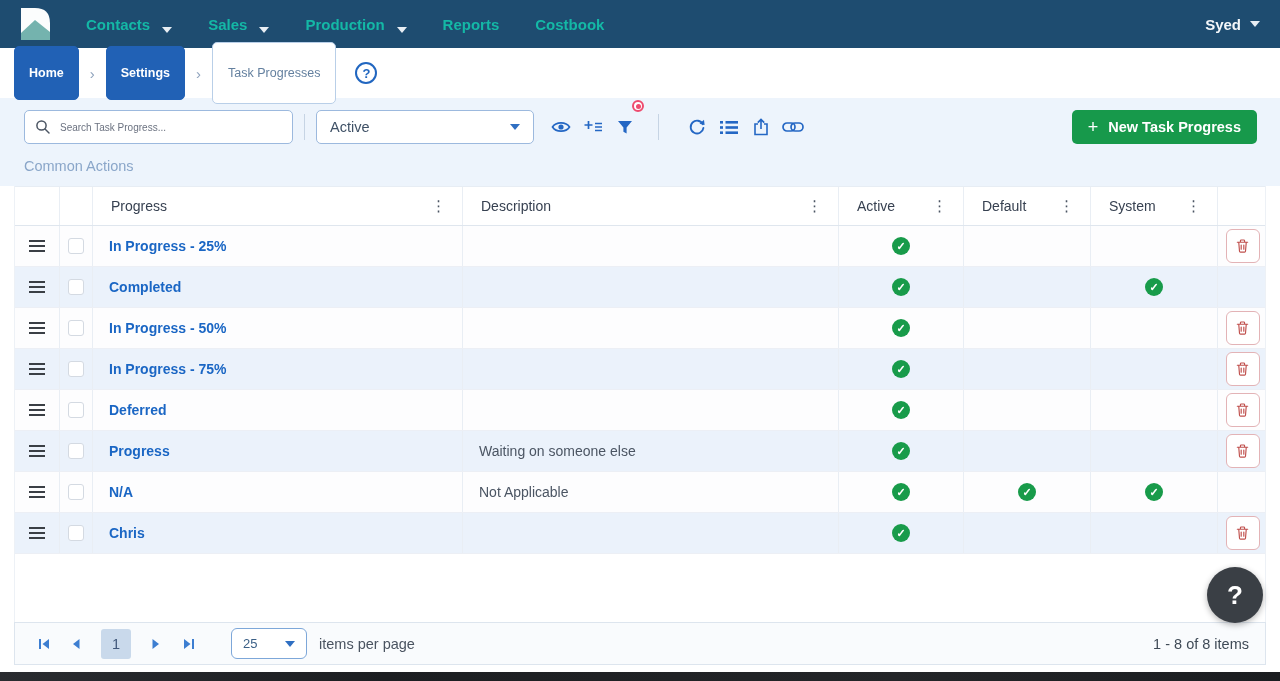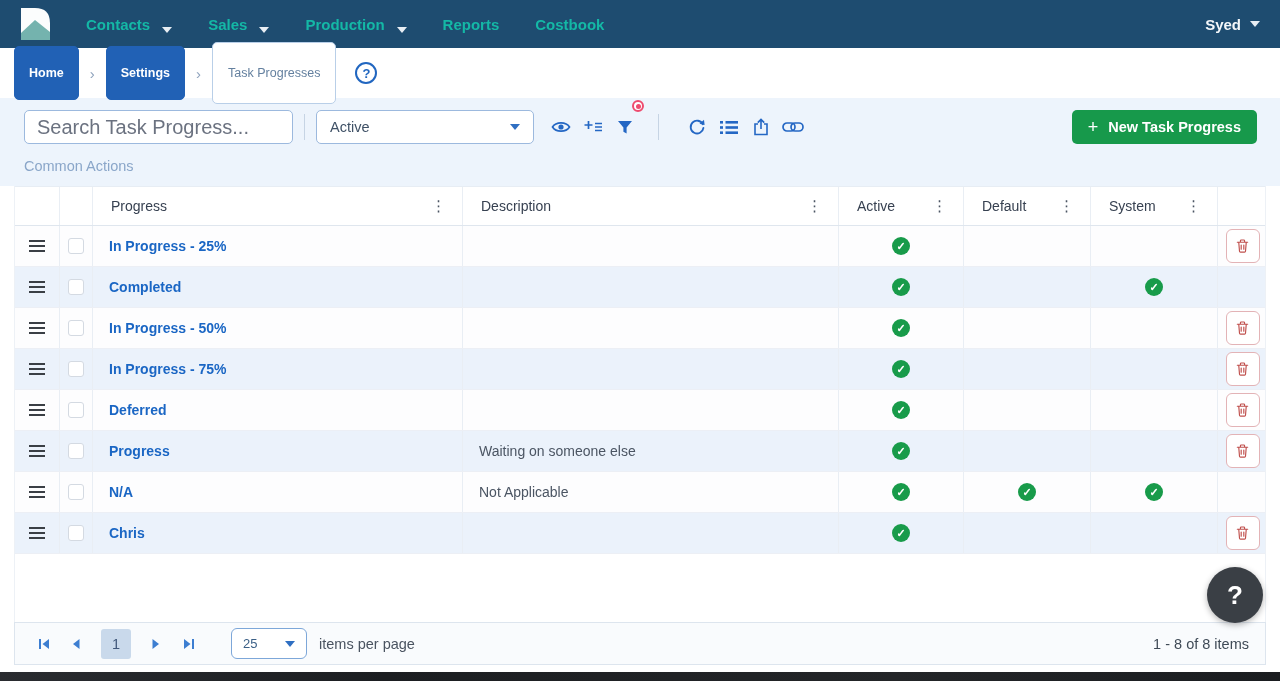--- a/index.html
+++ b/index.html
@@ -22,21 +22,21 @@
   .crumb-outline { background:#fff; color:#64809f; border:1px solid #b9cfe8; font-weight:400; padding:23px 15px; }
   .crumb-sep { color:#8fa3bd; font-size:15px; margin:0 11px; }
   .help-crumb { width:22px; height:22px; border:2px solid #2166c0; border-radius:50%; color:#2166c0;
                 display:flex; align-items:center; justify-content:center; font-size:13px; font-weight:700; margin-left:19px; cursor:pointer; }
 
   
   .panel { height:88px; background:#edf4fc; padding:12px 23px 0 24px; }
   .toolbar { display:flex; align-items:center; height:34px; }
   .searchbox { width:269px; height:34px; background:#fff; border:1px solid #9cb9de; border-radius:5px;
                display:flex; align-items:center; padding:0 10px; }
-  .searchbox input { border:none; outline:none; flex:1; font-size:20px; color:#333; margin-left:2px;
+  .searchbox input { border:none; outline:none; flex:1; font-size:10px; color:#333; margin-left:9px;
                      font-family:"Liberation Sans", sans-serif; background:transparent; }
   .searchbox input::placeholder { color:#6b7280; }
   .vdiv { width:1px; height:26px; background:#c6d4e4; margin:0 11px; }
   .dropdown { width:218px; height:34px; background:#fff; border:1px solid #9cb9de; border-radius:5px;
               display:flex; align-items:center; padding:0 13px; cursor:pointer; margin-left:0; }
   .dropdown .ddlabel { flex:1; font-size:14.5px; color:#3f5166; }
   .caret-b { width:0; height:0; border-left:5px solid transparent; border-right:5px solid transparent; border-top:6px solid #2f6fc2; }
   .tbicon { display:flex; align-items:center; justify-content:center; width:30px; height:30px; cursor:pointer; position:relative; }
   .iconrow { display:flex; align-items:center; gap:2px; margin-left:12px; }
   .badge { position:absolute; top:-12px; right:-4px; width:12px; height:12px; border:2px solid #ee4b6e; border-radius:50%;

